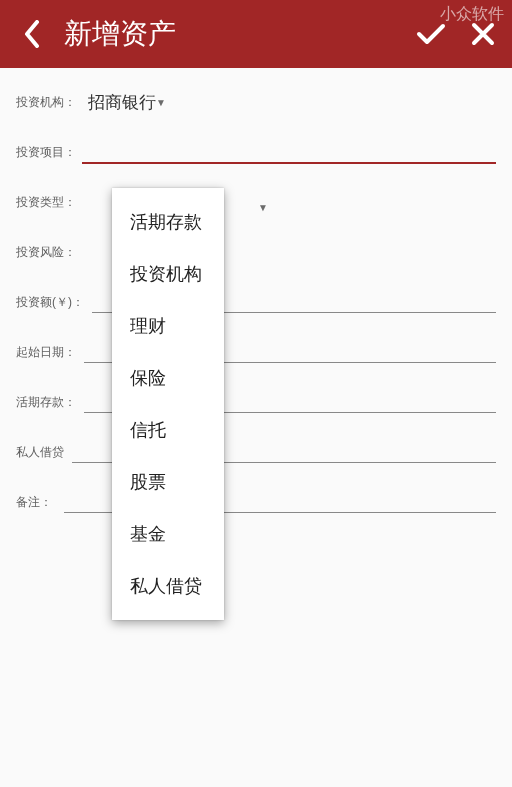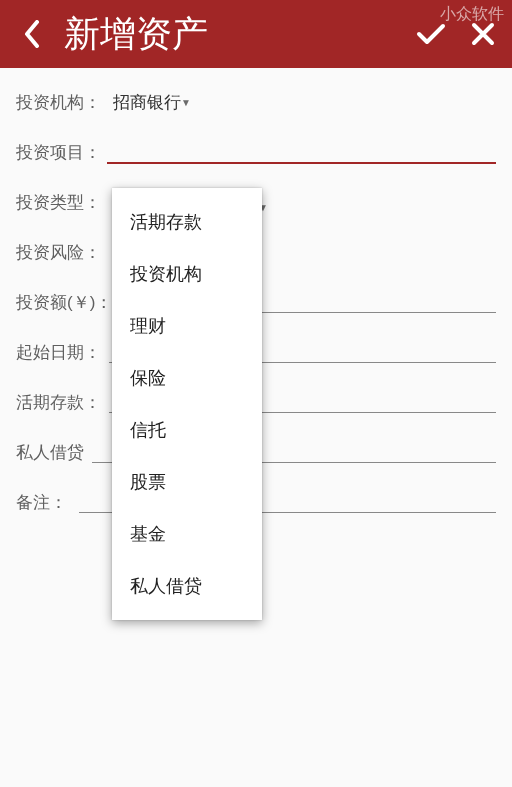--- a/index.html
+++ b/index.html
@@ -22,21 +22,21 @@
 }
 .back-btn {
   width: 40px;
   height: 40px;
   display: flex;
   align-items: center;
   justify-content: center;
   cursor: pointer;
 }
 .title {
-  font-size: 36px;
+  font-size: 28px;
   font-weight: 500;
   margin-left: 12px;
 }
 .header-actions {
   margin-left: auto;
   display: flex;
   gap: 18px;
   align-items: center;
 }
 .check-btn, .close-btn {
@@ -58,21 +58,21 @@
   padding: 20px 16px 0 16px;
 }
 .row {
   display: flex;
   align-items: center;
   margin-bottom: 22px;
   height: 28px;
 }
 .label {
   color: #5f5f5f;
-  font-size: 17px;
+  font-size: 12px;
   white-space: nowrap;
   margin-right: 6px;
 }
 .select-display {
   display: flex;
   align-items: center;
   color: #333;
   font-size: 17px;
   padding-left: 6px;
 }
@@ -95,21 +95,21 @@
   border: none;
   border-bottom: 1px solid #888;
   height: 22px;
   background: transparent;
   margin-left: 2px;
 }
 .dropdown {
   position: absolute;
   top: 188px;
   left: 112px;
-  width: 150px;
+  width: 112px;
   background: #fff;
   box-shadow: 0 3px 10px rgba(0,0,0,0.35), 0 0 2px rgba(0,0,0,0.2);
   z-index: 10;
   padding: 8px 0;
 }
 .dd-item {
   padding: 14px 18px;
   font-size: 18px;
   color: #222;
   cursor: pointer;

